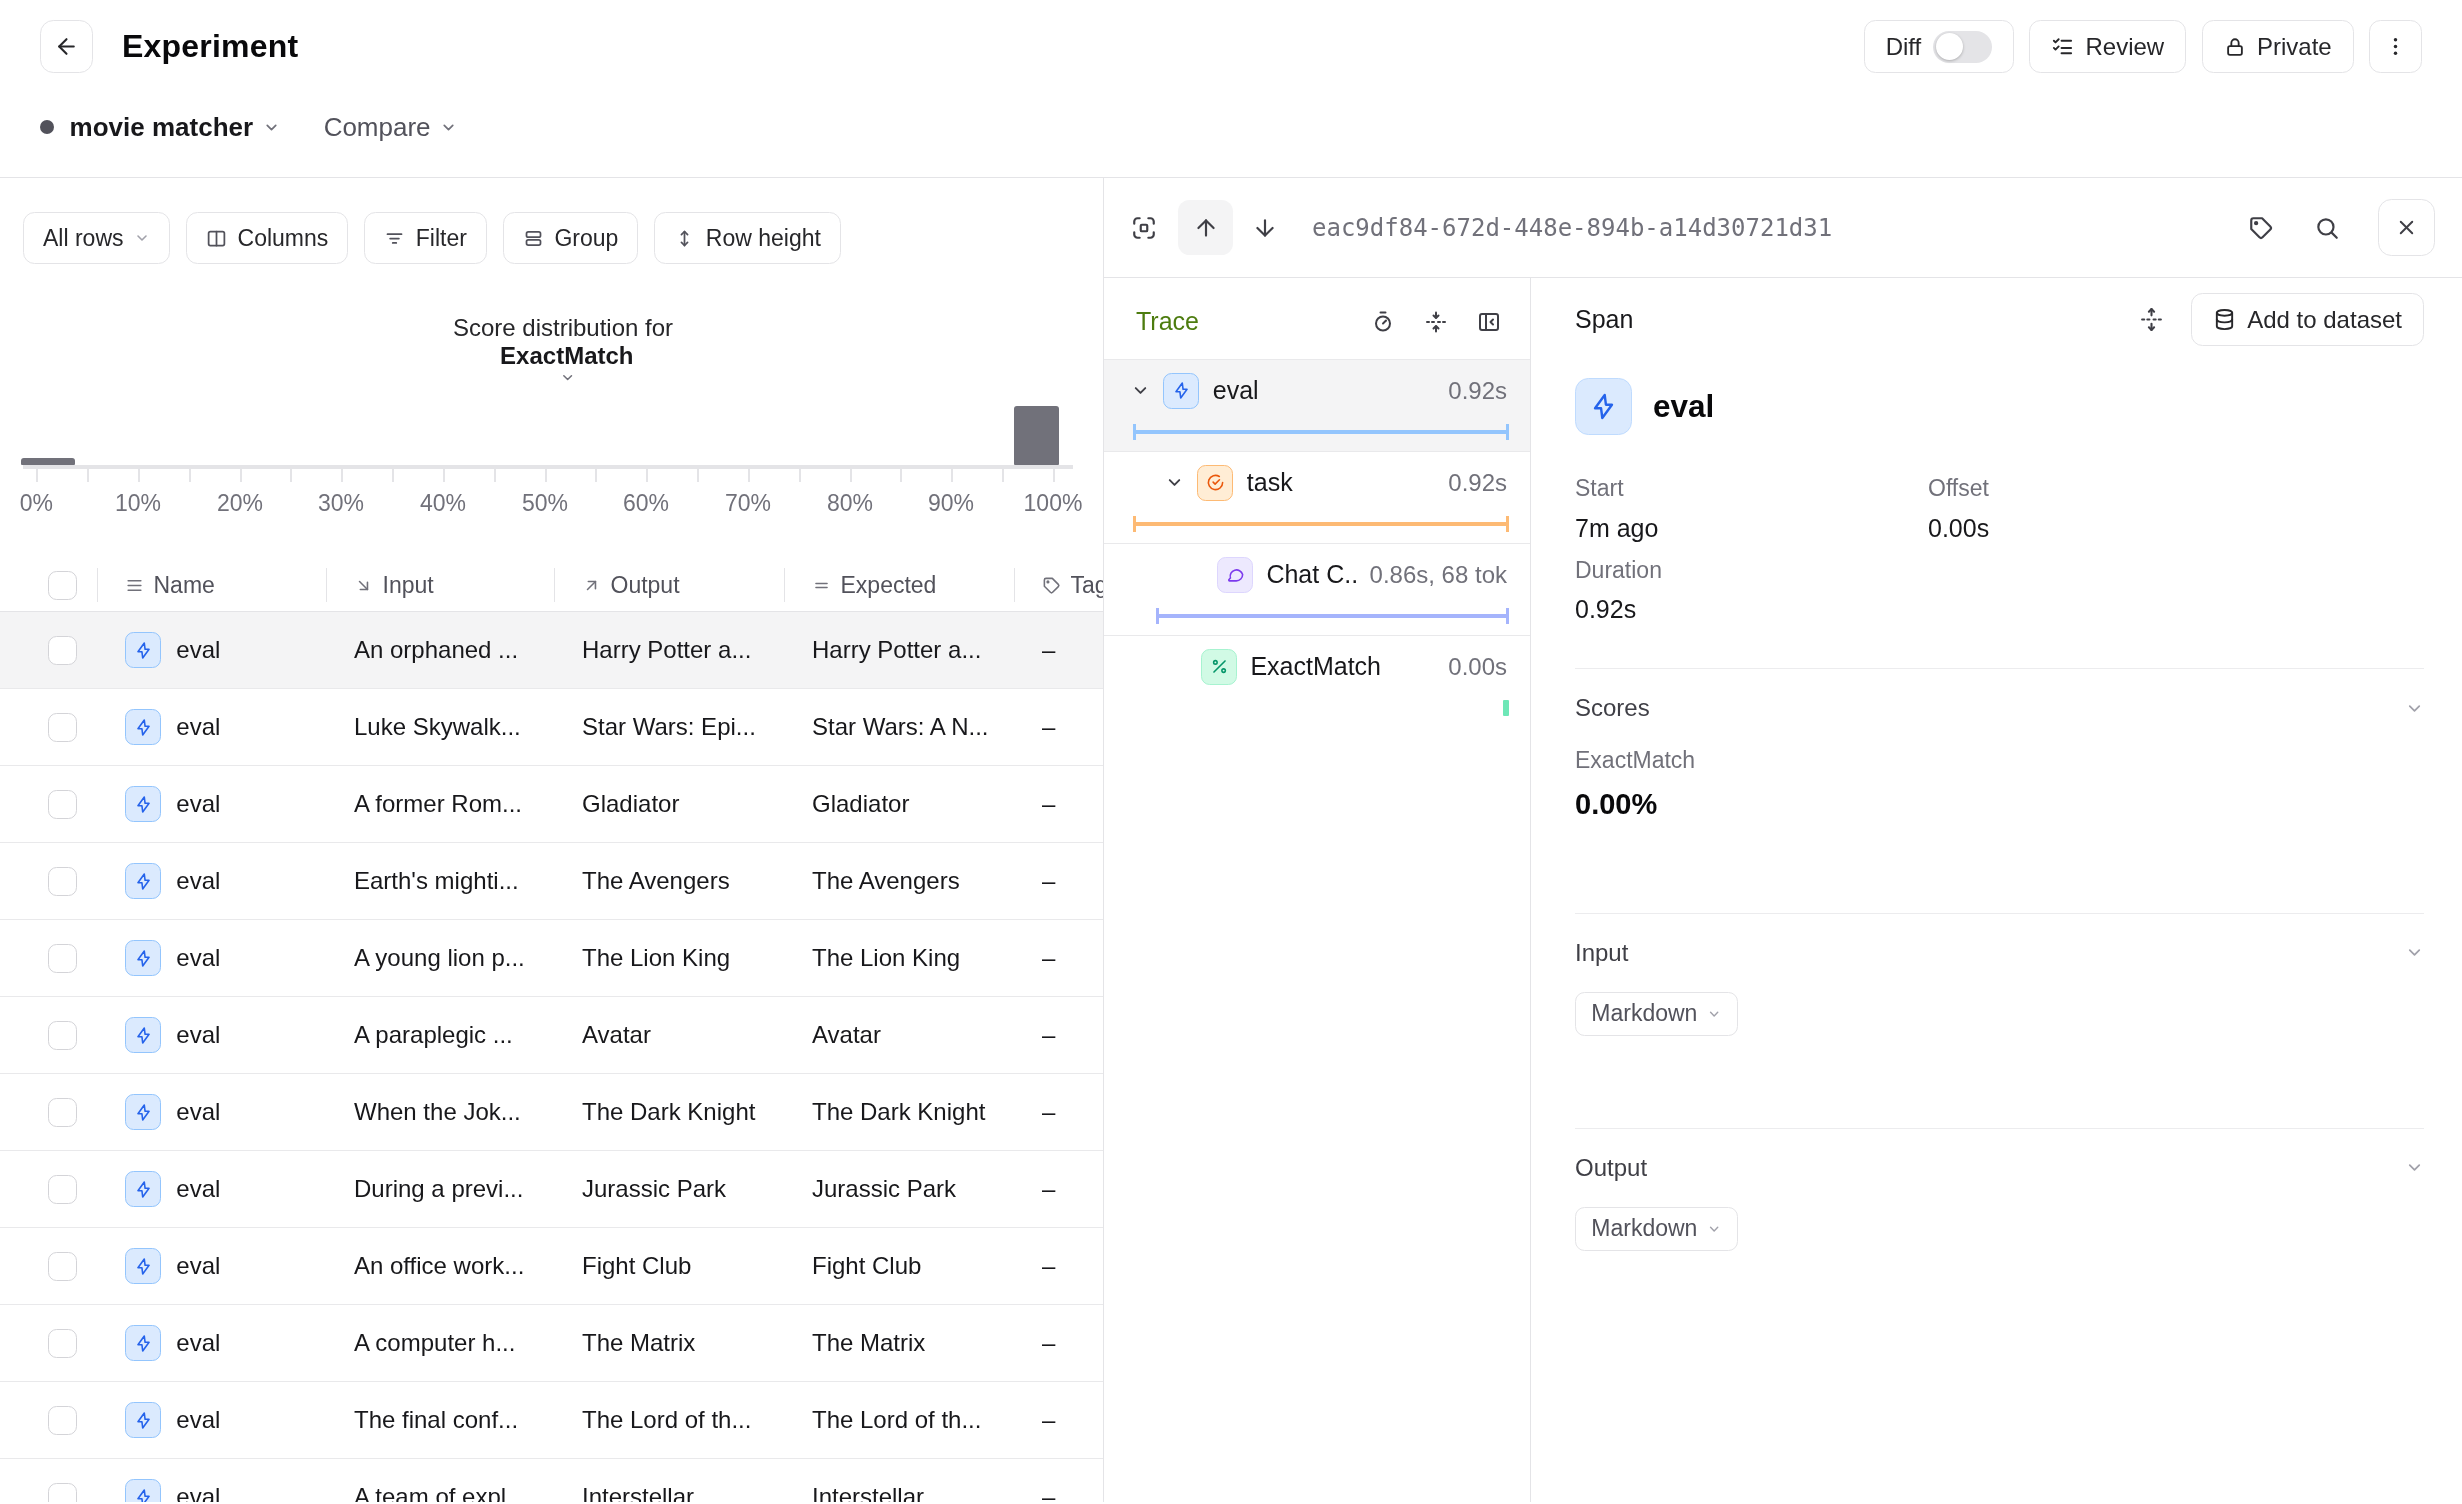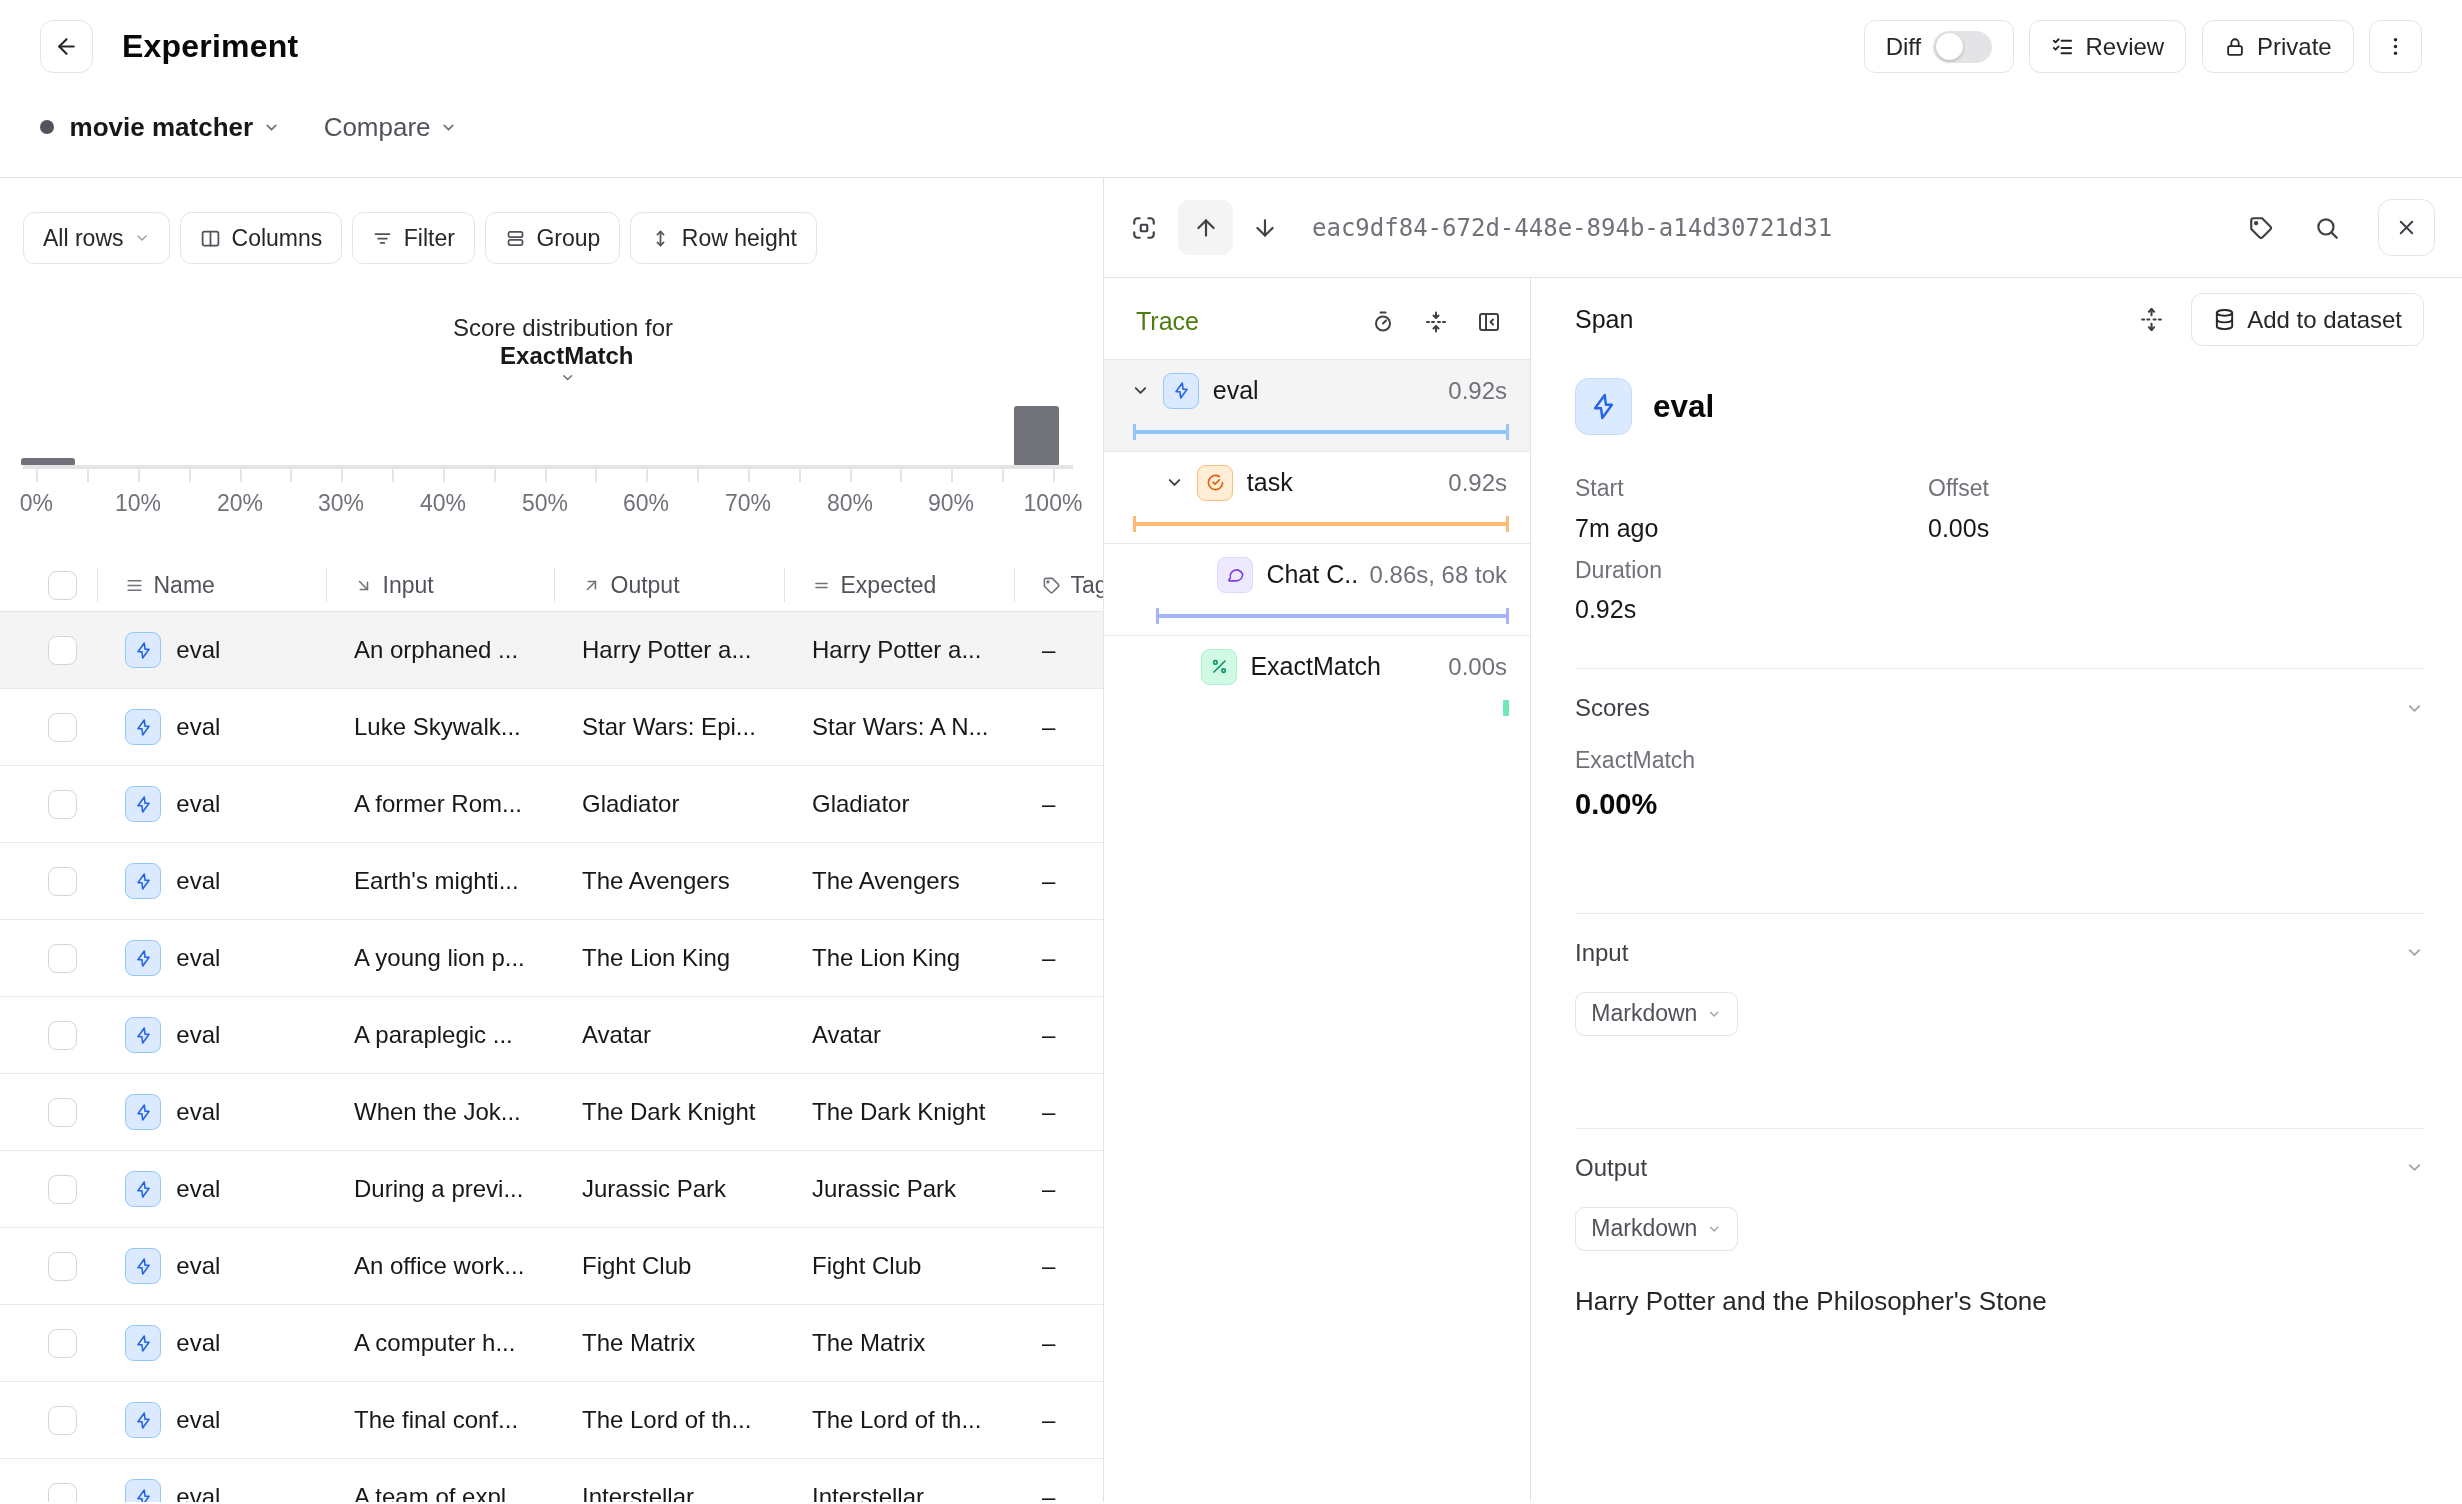--- a/index.html
+++ b/index.html
@@ -27,21 +27,21 @@
   .topbar-row2 { display:flex; align-items:center; margin-top:32px; height:42px; }
   .proj-dot { width:14.3px; height:14.3px; border-radius:50%; background:#52525b; margin-right:15.3px; flex:none; }
   .proj-name { font-size:26px; font-weight:600; color:#18181b; }
   .chev { color:#71717a; margin-left:9.5px; }
   .compare { font-size:26px; color:#52525b; margin-left:44px; display:flex; align-items:center; cursor:pointer; }
 
   
   .main { display:flex; height:1324px; }
   .left { width:1104px; flex:none; border-right:1.9px solid #e4e4e7; overflow:hidden; }
 
-  .toolbar { display:flex; gap:10px; margin:34px 0 0 23px; }
+  .toolbar { display:flex; gap:16px; margin:34px 0 0 23px; }
   .tb-btn { height:52px; border:1.9px solid #e4e4e7; border-radius:11.5px; background:#fff; cursor:pointer;
     display:flex; align-items:center; padding:0 19px; gap:10.5px; font-size:23px; font-weight:500; color:#27272a; }
   .tb-btn .ic { color:#52525b; }
 
   .score-label { margin:50px 0 0 23px; display:flex; align-items:center; font-size:24px; color:#27272a;flex-direction:column; }
   .score-label b { font-weight:600; color:#18181b; margin-left:7.6px; }
 
   .hist { position:relative; margin:21px 0 0 23px; width:1055px; height:113px; }
   .hist .plot { position:absolute; left:0; top:0; height:59px; width:1050px; }
   .hist .hbar { position:absolute; bottom:0; background:#71717a; border-radius:2.9px 2.9px 1px 1px; }
@@ -839,21 +839,20 @@
               </span>
             </div>
             <button class="dd">
               <span>Markdown</span>
               <span class="ic">
                 <svg width="14.3" height="14.3" viewBox="0 0 24 24" fill="none" stroke="currentColor" stroke-width="2.4" stroke-linecap="round" stroke-linejoin="round">
                     <path d="M6 9l6 6 6-6"></path>
                   </svg>
               </span>
             </button>
-            <div class="md-text">Harry Potter and the Philosopher's Stone</div>
           </div>
 
         </div>
       </div>
     </div>
   </div>
 </div>
 
 
 </body></html>

